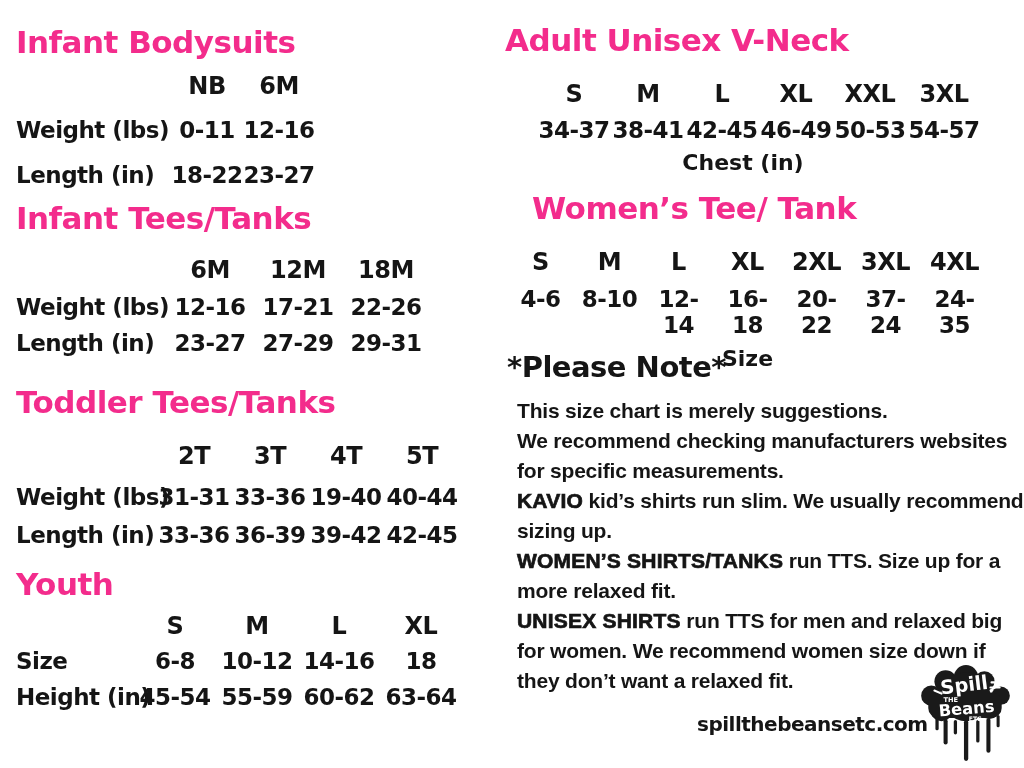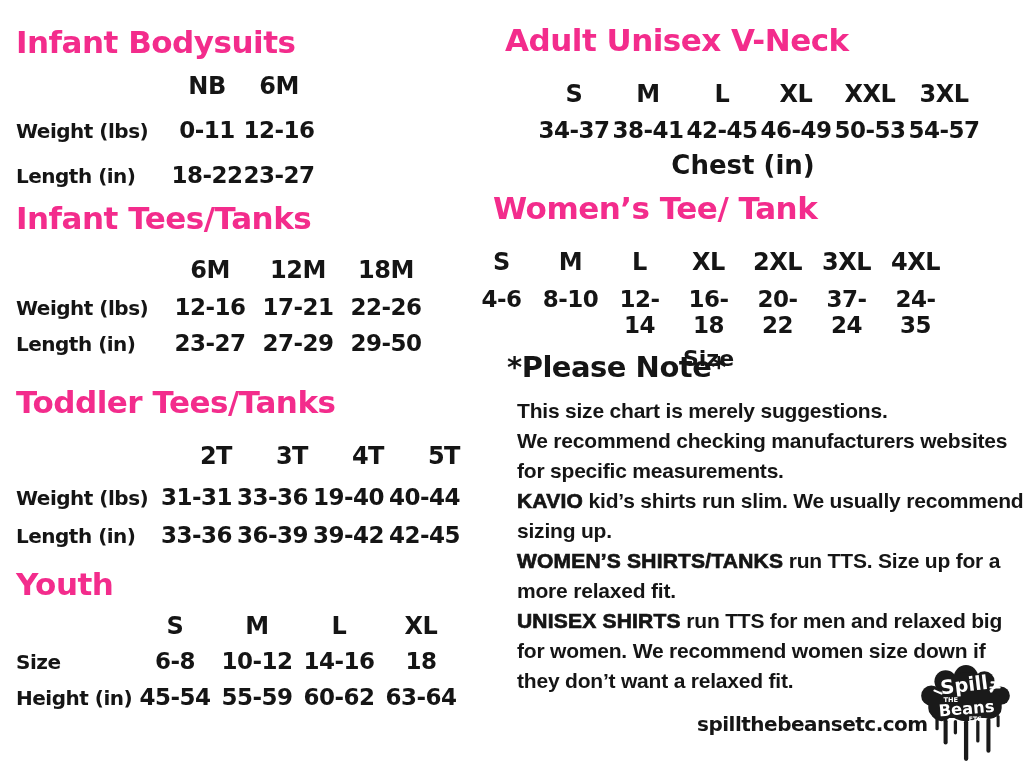--- a/index.html
+++ b/index.html
@@ -16,62 +16,62 @@
   }
   .sec{position:absolute;}
   .title{
     color:var(--pink);
     font-size:31px;
     line-height:1.05;
     white-space:nowrap;
     letter-spacing:-0.5px;
   }
   .trow{display:flex;align-items:baseline;white-space:nowrap;}
-  .lbl{flex:none;font-size:20px;letter-spacing:-0.5px;}
+  .lbl{flex:none;font-size:23px;letter-spacing:-0.5px;}
   .c{flex:none;text-align:center;font-size:23px;letter-spacing:-0.5px;}
   .thead .c{font-size:24px;}
 
   
   #s1{left:16px;top:26px;}
   #s1 .lbl{width:155px;}
   #s1 .c{width:72px;}
   #s1 .thead{margin-top:13px;align-items:flex-end;}
   #s1 .r1{margin-top:17px;}
   #s1 .r2{margin-top:19px;}
 
   #s2{left:16px;top:202px;}
   #s2 .lbl{width:150px;}
   #s2 .c{width:88px;}
   #s2 .thead{margin-top:21px;}
   #s2 .r1{margin-top:10px;}
   #s2 .r2{margin-top:10px;}
 
   #s3{left:16px;top:386px;}
   #s3 .lbl{width:140px;}
-  #s3 .c{width:76px;text-align:right;}
+  #s3 .c{width:76px;}
   #s3 .thead{margin-top:23px;}
   #s3 .r1{margin-top:14px;}
   #s3 .r2{margin-top:12px;}
 
   #s4{left:16px;top:568px;}
   #s4 .lbl{width:118px;}
   #s4 .c{width:82px;}
   #s4 .thead{margin-top:11px;}
   #s4 .r1{margin-top:8px;}
   #s4 .r2{margin-top:10px;}
 
   
   #r1{left:505px;top:24px;width:490px;}
   #r1 .crow{display:flex;padding-left:32px;}
   #r1 .c{width:74px;}
   #r1 .thead{margin-top:23px;}
   #r1 .vals{margin-top:9px;}
-  #r1 .footer{margin-top:7px;width:476px;text-align:center;font-size:26px;}
-
-  #r2{left:467px;top:192px;width:500px;}
+  #r1 .footer{margin-top:7px;width:476px;text-align:center;font-size:22px;}
+
+  #r2{left:506px;top:192px;width:500px;}
   #r2 .title{padding-left:26px;}
   #r2 .crow{display:flex;}
   #r2 .c{width:69px;}
   #r2 .thead{margin-top:23px;}
   #r2 .vals{margin-top:10px;}
   #r2 .footer{margin-top:8px;width:483px;text-align:center;font-size:22px;}
 
   #r3{left:495px;top:352px;width:525px;margin-left:12px;}
   #r3 .title{color:var(--ink);font-size:29px;letter-spacing:-0.5px;}
   .nlines{margin-top:14px;padding-left:10px;}
@@ -136,21 +136,21 @@
     <div class="trow r1">
       <span class="lbl">Weight (lbs)</span>
       <span class="c">12-16</span>
       <span class="c">17-21</span>
       <span class="c">22-26</span>
     </div>
     <div class="trow r2">
       <span class="lbl">Length (in)</span>
       <span class="c">23-27</span>
       <span class="c">27-29</span>
-      <span class="c">29-50</span>
+      <span class="c">29-31</span>
     </div>
   </div>
 </section>
 
 <section class="sec" id="s3">
   <h2 class="title">Toddler Tees/Tanks</h2>
   <div>
     <div class="trow thead">
       <span class="lbl"></span>
       <span class="c">2T</span>

